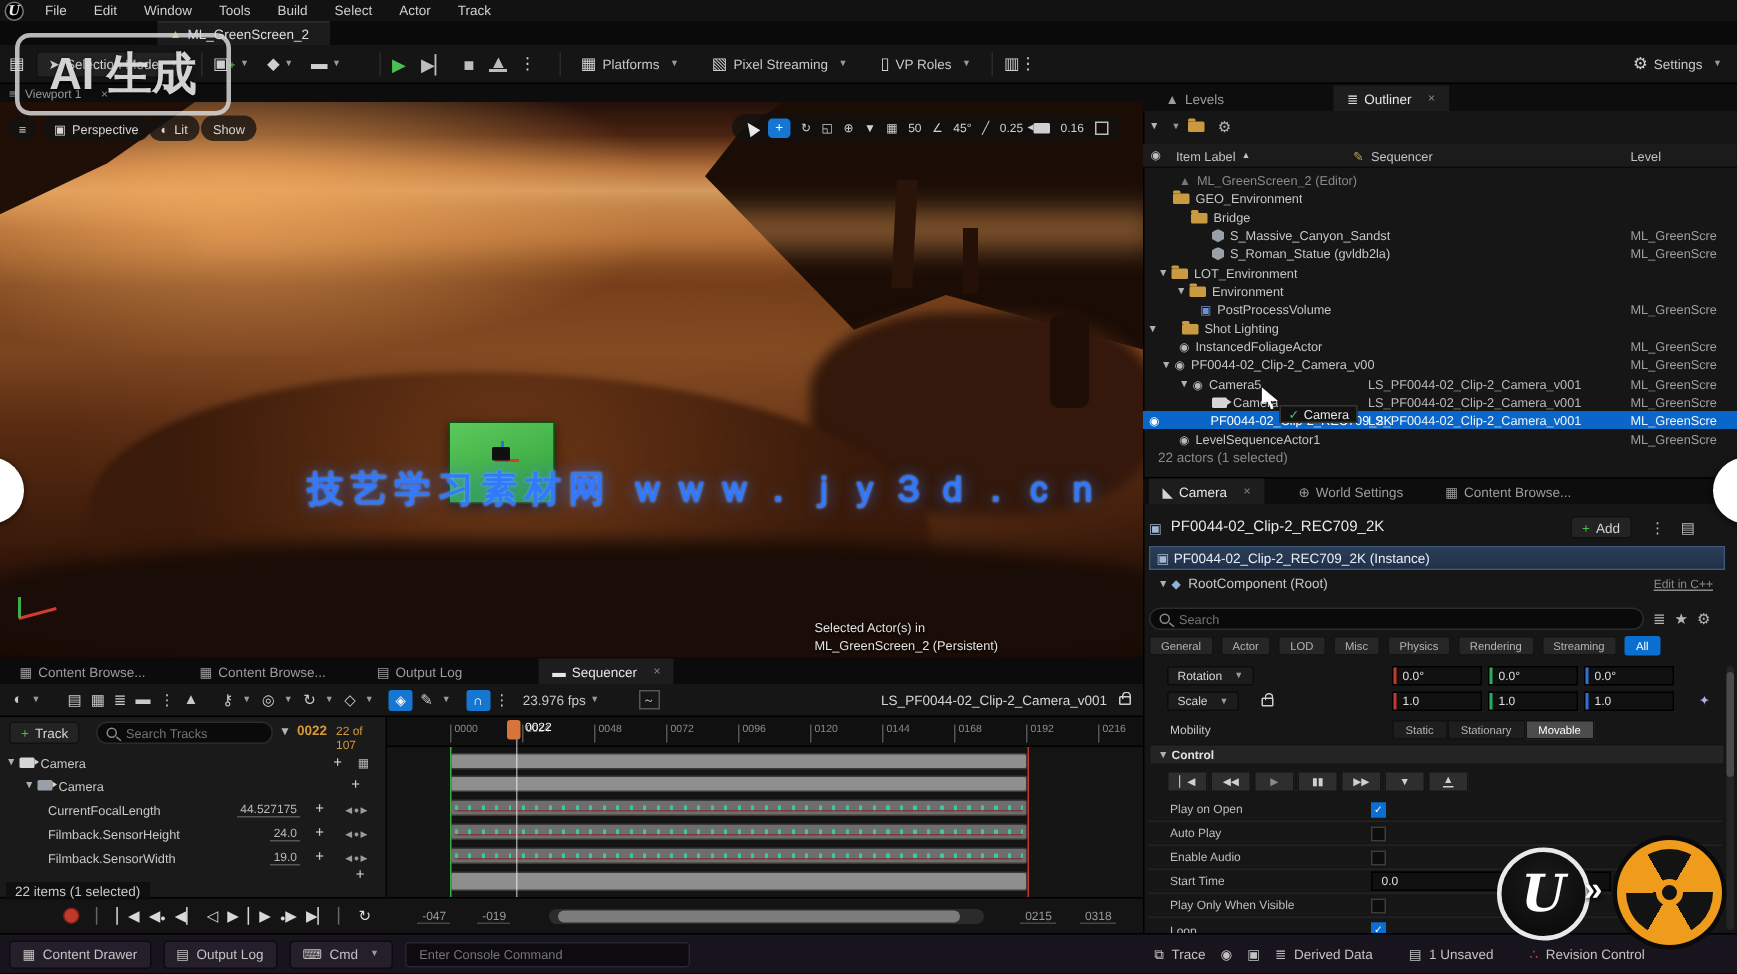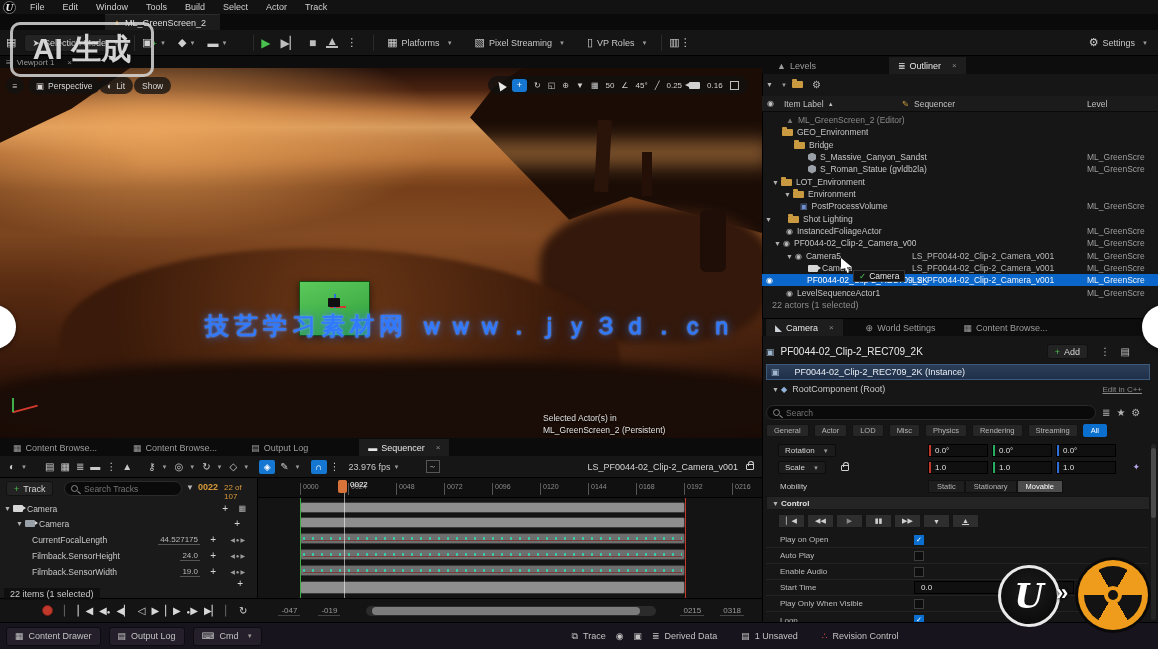--- a/index.html
+++ b/index.html
@@ -420,21 +420,21 @@
     <div class="tbchip" style="position:absolute;right:66px;height:15px">
       <span style="color:#47c04b">+</span>
       <span>Add</span>
     </div>
     <span style="position:absolute;right:44px;font-size:10px;color:#bdbdbd">⋮</span>
     <span style="position:absolute;right:24px;font-size:10px;color:#bdbdbd">▤</span>
   </div>
 
   <div class="ab fx" style="left:766px;top:364px;width:384px;height:16px;background:linear-gradient(180deg,#2c3e57,#20304a);border:1px solid #3d5a7a">
     <span style="color:#9fb6cf;font-size:9px;margin-left:4px">▣</span>
-    <span class="t9" style="margin-left:15px;color:#e8eef5">PF0044-02_Clip-2_REC709_2K (Instance)</span>
+    <span class="t9" style="margin-left:3px;color:#e8eef5">PF0044-02_Clip-2_REC709_2K (Instance)</span>
   </div>
 
   <div class="ab fx" style="left:766px;top:382px;width:384px;height:14px">
     <span class="chev" style="margin-left:6px">▼</span>
     <span style="color:#8fb0d8;font-size:8px">◆</span>
     <span class="t9" style="margin-left:5px">RootComponent (Root)</span>
     <span class="t8 dim" style="position:absolute;right:8px;text-decoration:underline">Edit in C++</span>
   </div>
 
   <div class="ab fx" style="left:766px;top:404px;width:388px;height:17px;gap:6px">
@@ -715,20 +715,23 @@
     </div>
     <div class="sbchip" style="margin-left:8px">
       <span>▤</span>
       <span>Output Log</span>
     </div>
     <div class="sbchip" style="margin-left:8px">
       <span>⌨</span>
       <span>Cmd</span>
       <span class="caret">▼</span>
     </div>
+    <div id="console" style="margin-left:8px">
+      <input placeholder="Enter Console Command" style="">
+    </div>
     <div class="sbitem" style="margin-left:310px">
       <span>⧉</span>
       <span>Trace</span>
     </div>
     <span class="sbitem">◉</span>
     <span class="sbitem">▣</span>
     <div class="sbitem">
       <span>≣</span>
       <span>Derived Data</span>
     </div>

